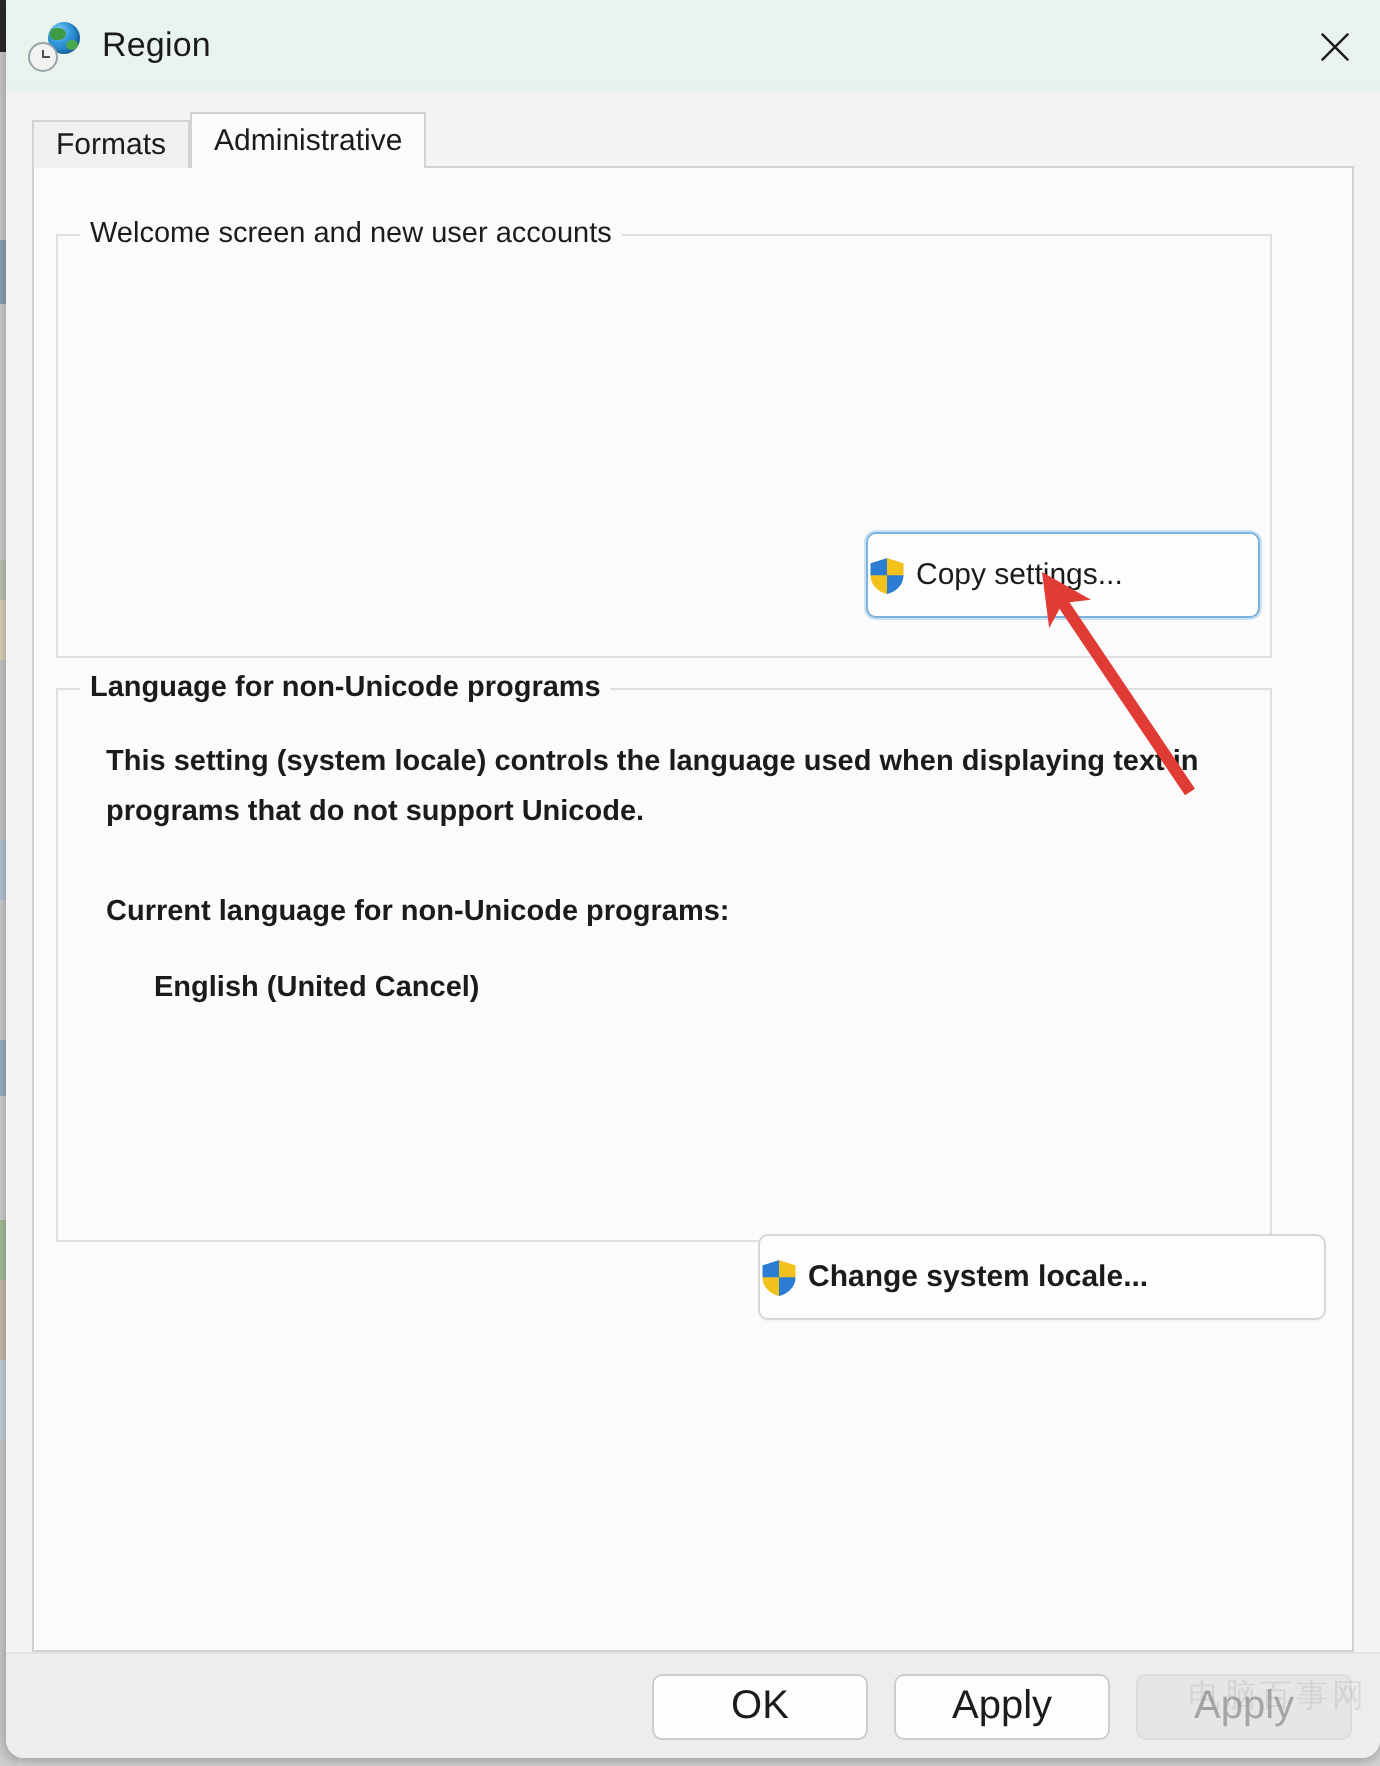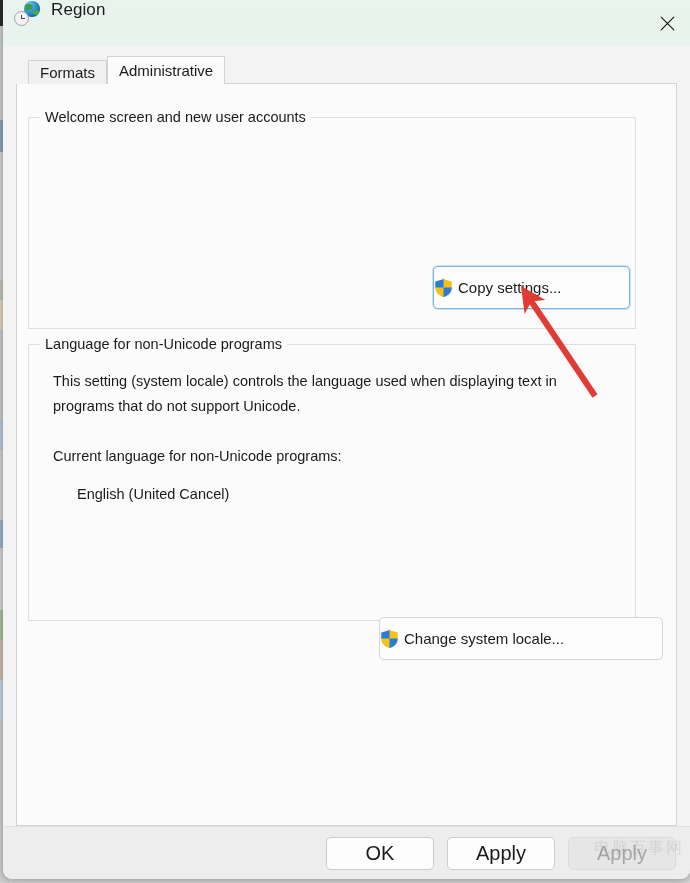--- a/index.html
+++ b/index.html
@@ -53,21 +53,21 @@
     z-index: 1;
   }
 
   
   .titlebar {
     position: relative;
     height: 46px;
     background: #e8f2ec;
     background: linear-gradient(180deg, #eaf4ee 0%, #e9f2ed 100%);
     display: flex;
-    align-items: flex-start;
+    align-items: center;
   }
 
   .app-icon {
     width: 26px; height: 26px;
     margin-left: 11px;
     position: relative;
     flex: 0 0 auto;
   }
   .app-icon .globe {
     position: absolute;
@@ -138,21 +138,20 @@
   .close-btn svg { display: block; }
 
   
   .tabstrip {
     position: relative;
     height: 28px;
     margin-top: 10px;
     padding-left: 13px;
     display: flex;
     align-items: flex-end;
-    margin-left: 12px;
   }
   .tabstrip::after {
     content: "";
     position: absolute;
     left: 13px; right: 13px;
     bottom: 0;
     height: 1px;
     background: #d2d2d2;
   }
   .tab {
@@ -206,21 +205,21 @@
     left: 11px;
     padding: 0 5px;
     background: #fbfbfb;
     font-size: 14.5px;
     color: #1b1b1b;
     white-space: nowrap;
     text-align: center;
   }
 
   #group-welcome  { left: 11px; top: 33px; width: 608px; height: 212px; }
-  #group-language { left: 11px; top: 260px; width: 608px; height: 277px; }
+  #group-language { left: 11px; top: 260px; width: 608px; height: 277px; font-weight: bold; }
 
   .body-text {
     position: absolute;
     font-size: 14.5px;
     line-height: 25px;
     color: #1b1b1b;
   }
 
   #welcome-desc { left: 24px; top: 24px; width: 560px; }
   #lang-desc    { left: 24px; top: 24px; width: 560px; }

